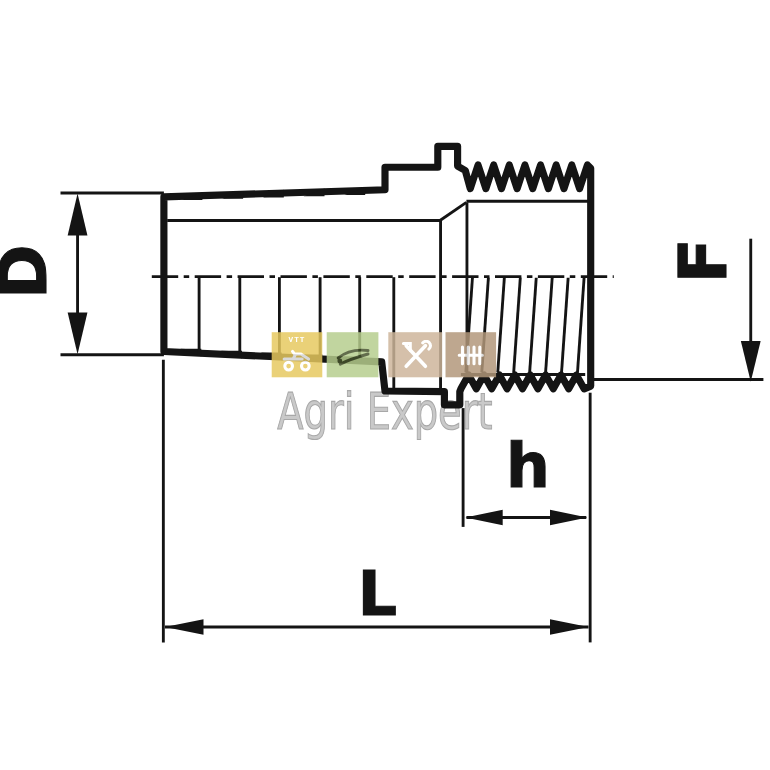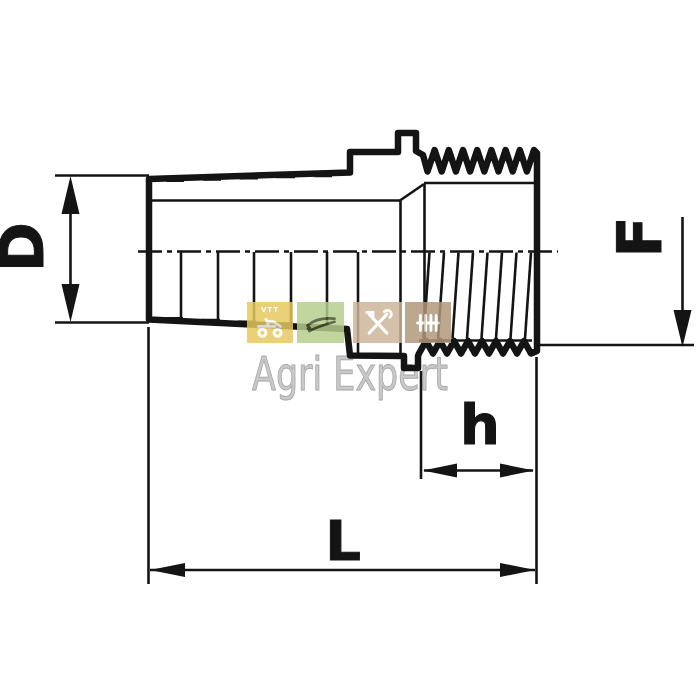--- a/index.html
+++ b/index.html
@@ -116,21 +116,21 @@
         <polygon fill="#141414" stroke="none" points="535,570 500,563 500,577"></polygon>
       </g>
     </g>
   </svg>
 
   <div class="dim-label big rot" style="left:-10px;top:215px;">D</div>
   <div class="dim-label big rot" style="left:608px;top:205px;">F</div>
   <div class="dim-label med" style="left:448px;top:392px;">h</div>
   <div class="dim-label med" style="left:311px;top:508px;">L</div>
 
-  <div class="wm-square" style="left: 247px; width: 46px; background: rgb(231, 201, 95); color: rgb(255, 255, 255);">
+  <div class="wm-square" style="left: 247px; width: 46px; background: rgb(231, 201, 95); color: rgb(255, 255, 255); font-family: Liberation Mono, monospace;">
     <div class="wm-tiny">VTT</div>
     <svg width="28" height="24" viewBox="0 0 24 20" stroke="currentColor" fill="none" stroke-width="2.4" stroke-linecap="round">
       <circle cx="5.5" cy="15" r="3"></circle>
       <circle cx="18.5" cy="15" r="3"></circle>
       <path d="M2,9.5 L9,9.5 L11,5.5 L15,5.5 L21,9.5 M9,9.5 L16,9.5 M10,5.5 L8.5,3.5"></path>
     </svg>
   </div>
   <div class="wm-square" style="left: 297px; width: 47px; background: rgb(182, 205, 141); color: rgb(70, 82, 44);">
     <svg width="32" height="26" viewBox="0 0 26 20" stroke="currentColor" fill="none" stroke-width="2.2" stroke-linecap="round">
       <path d="M2,12 C8,7 16,5.5 24,6.5"></path>

